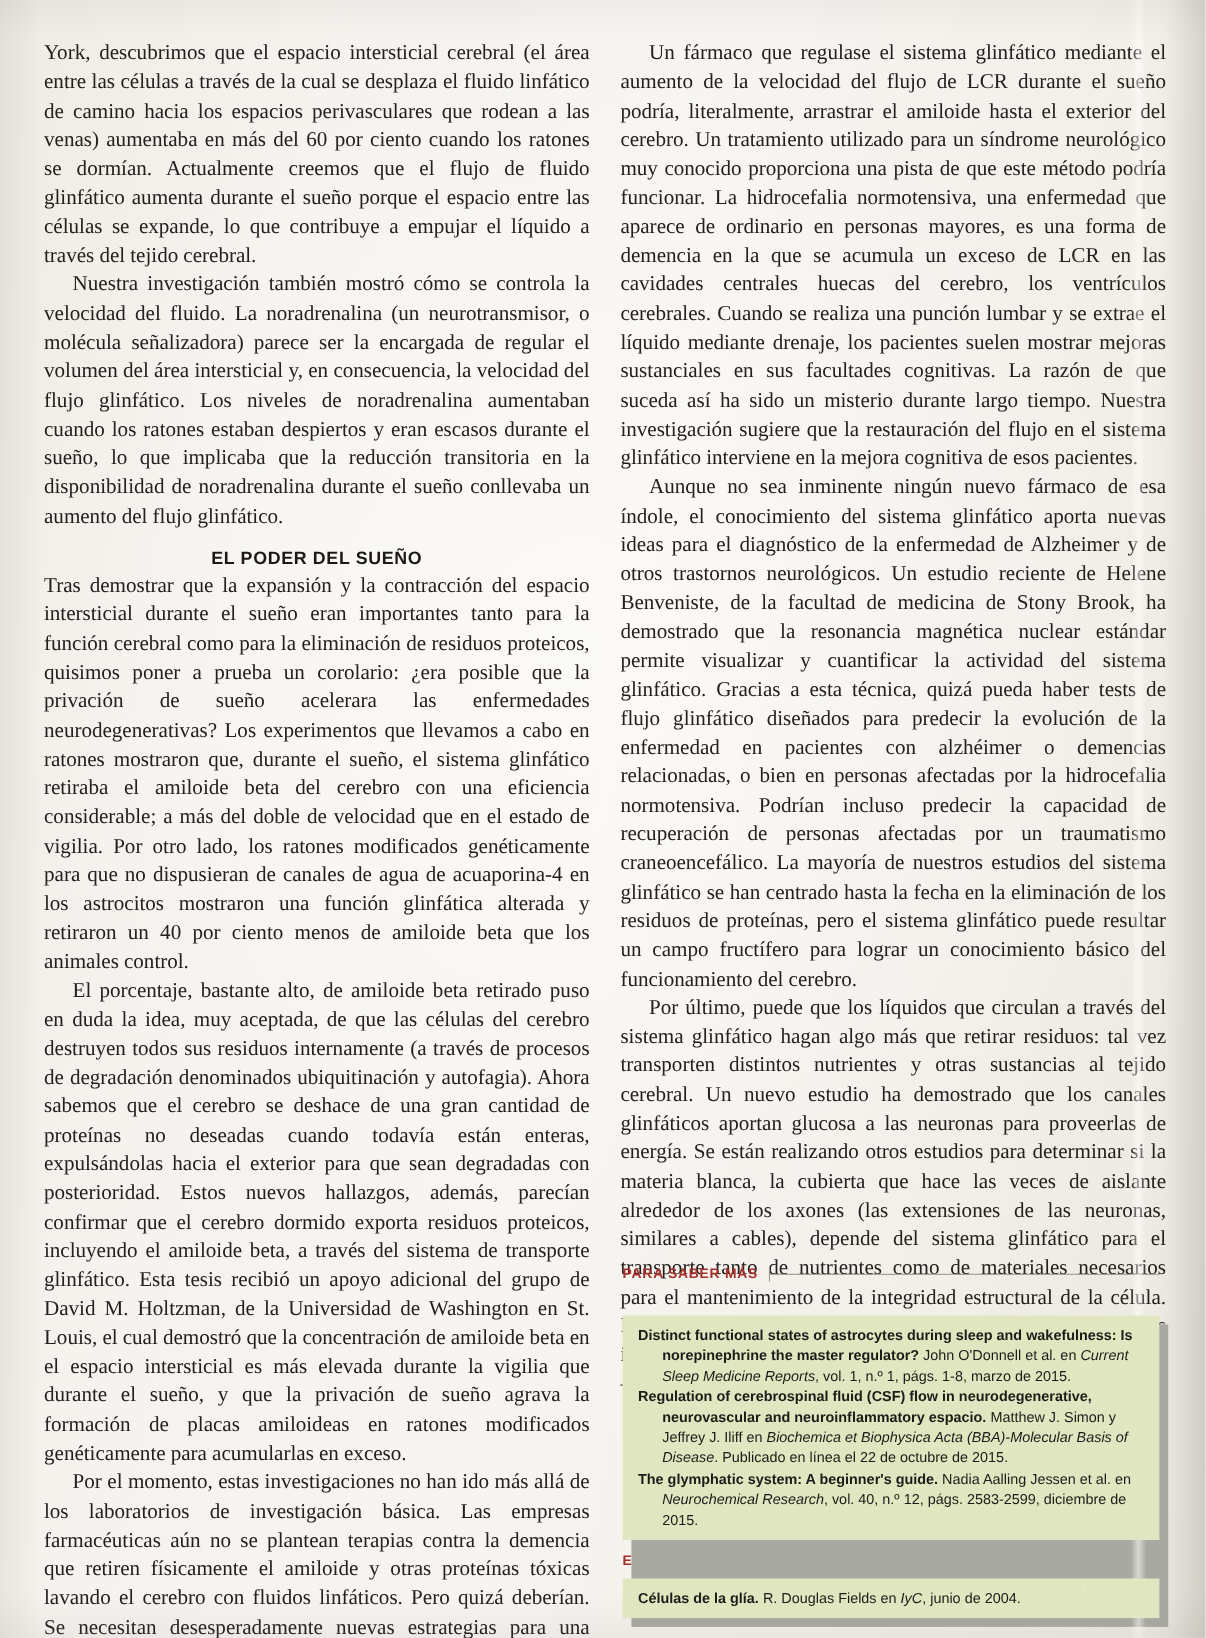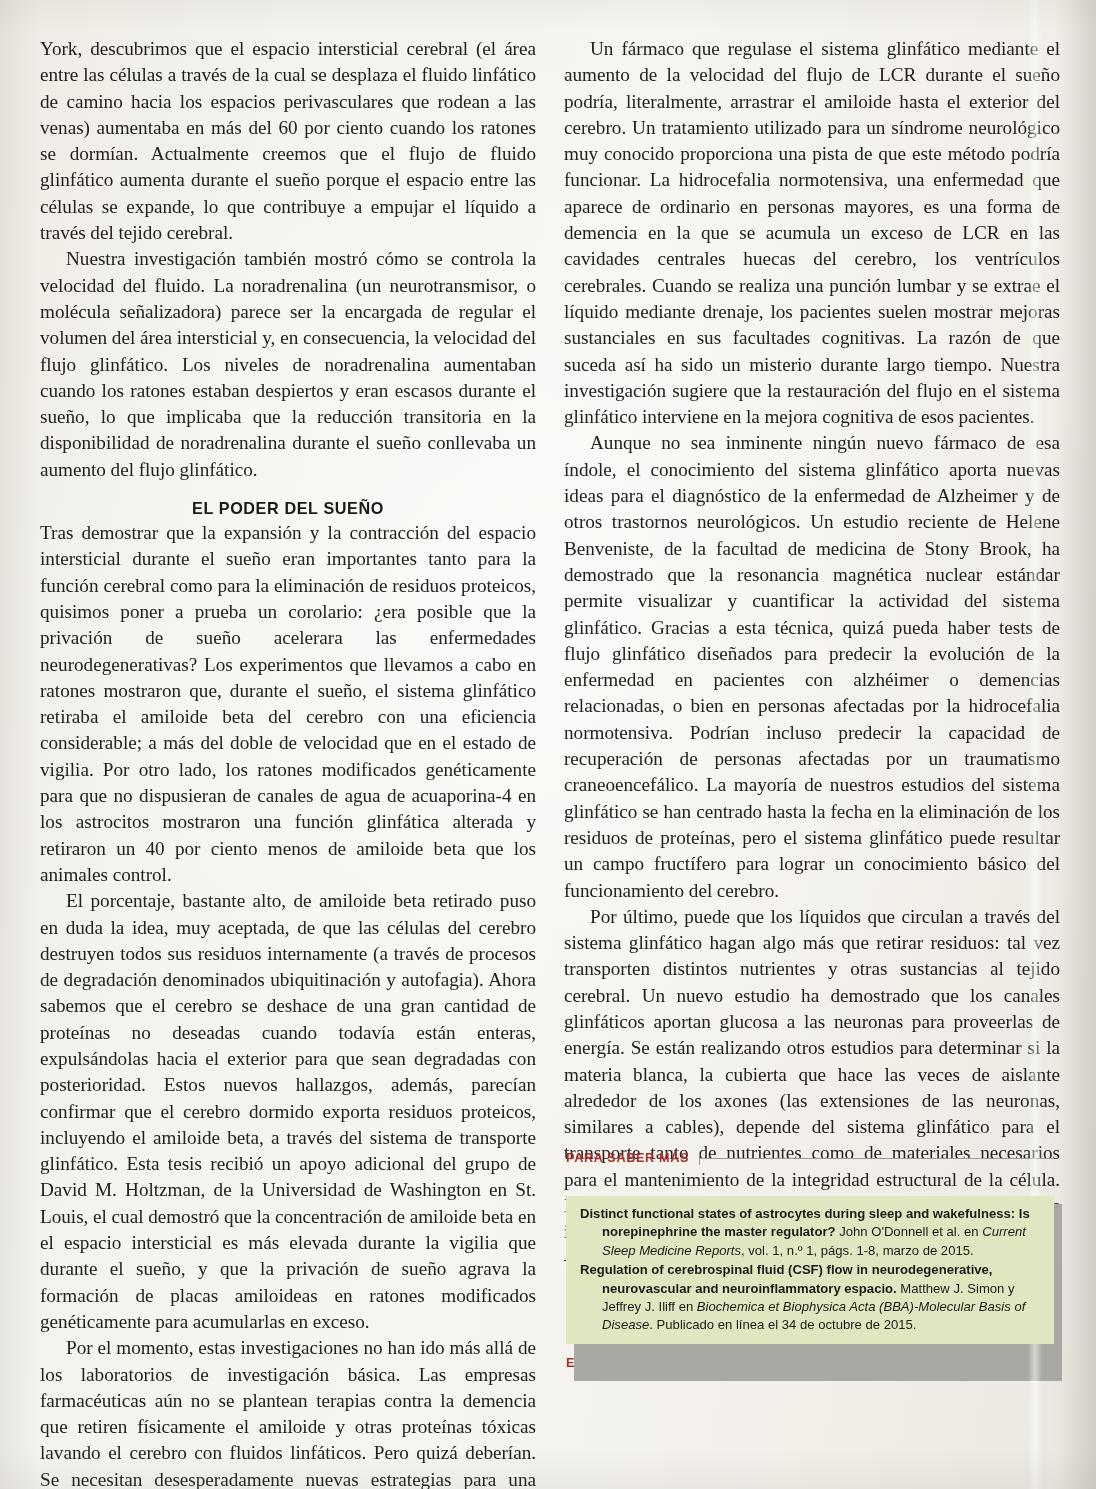--- a/index.html
+++ b/index.html
@@ -233,28 +233,33 @@
       <div class="kicker">PARA SABER MÁS</div>
       <div class="kicker-rule"></div>
     </div>
 
     <div class="shadow-block">
       <div class="green-box">
         <div class="speckle"></div>
 
         <p class="ref"><b>Distinct functional states of astrocytes during sleep and wakefulness: Is norepinephrine the master regulator?</b> <span>John O'Donnell et al. en </span><i>Current Sleep Medicine Reports</i><span>, vol. 1, n.º 1, págs. 1-8, marzo de 2015.</span></p>
 
-        <p class="ref"><b>Regulation of cerebrospinal fluid (CSF) flow in neurodegenerative, neurovascular and neuroinflammatory espacio.</b> <span>Matthew J. Simon y Jeffrey J. Iliff en </span><i>Biochemica et Biophysica Acta (BBA)-Molecular Basis of Disease</i><span>. Publicado en línea el 34 de octubre de 2015.</span></p>
-
+        <p class="ref"><b>Regulation of cerebrospinal fluid (CSF) flow in neurodegenerative, neurovascular and neuroinflammatory espacio.</b> <span>Matthew J. Simon y Jeffrey J. Iliff en </span><i>Biochemica et Biophysica Acta (BBA)-Molecular Basis of Disease</i><span>. Publicado en línea el 22 de octubre de 2015.</span></p>
+
+        <p class="ref"><b>The glymphatic system: A beginner's guide.</b> <span>Nadia Aalling Jessen et al. en </span><i>Neurochemical Research</i><span>, vol. 40, n.º 12, págs. 2583-2599, diciembre de 2015.</span></p>
       </div>
 
       <div class="kicker-row second">
         <div class="kicker">EN NUESTRO ARCHIVO</div>
         <div class="kicker-rule"></div>
       </div>
 
+      <div class="green-box second">
+        <div class="speckle"></div>
+        <p class="archive-ref"><b>Células de la glía.</b><span> R. Douglas Fields en </span><i>IyC</i><span>, junio de 2004.</span></p>
+      </div>
     </div>
   </div>
 
   <div class="gutter-light"></div>
   <div class="gutter-shade"></div>
   <div class="vignette"></div>
 </div>
 
 </body></html>

